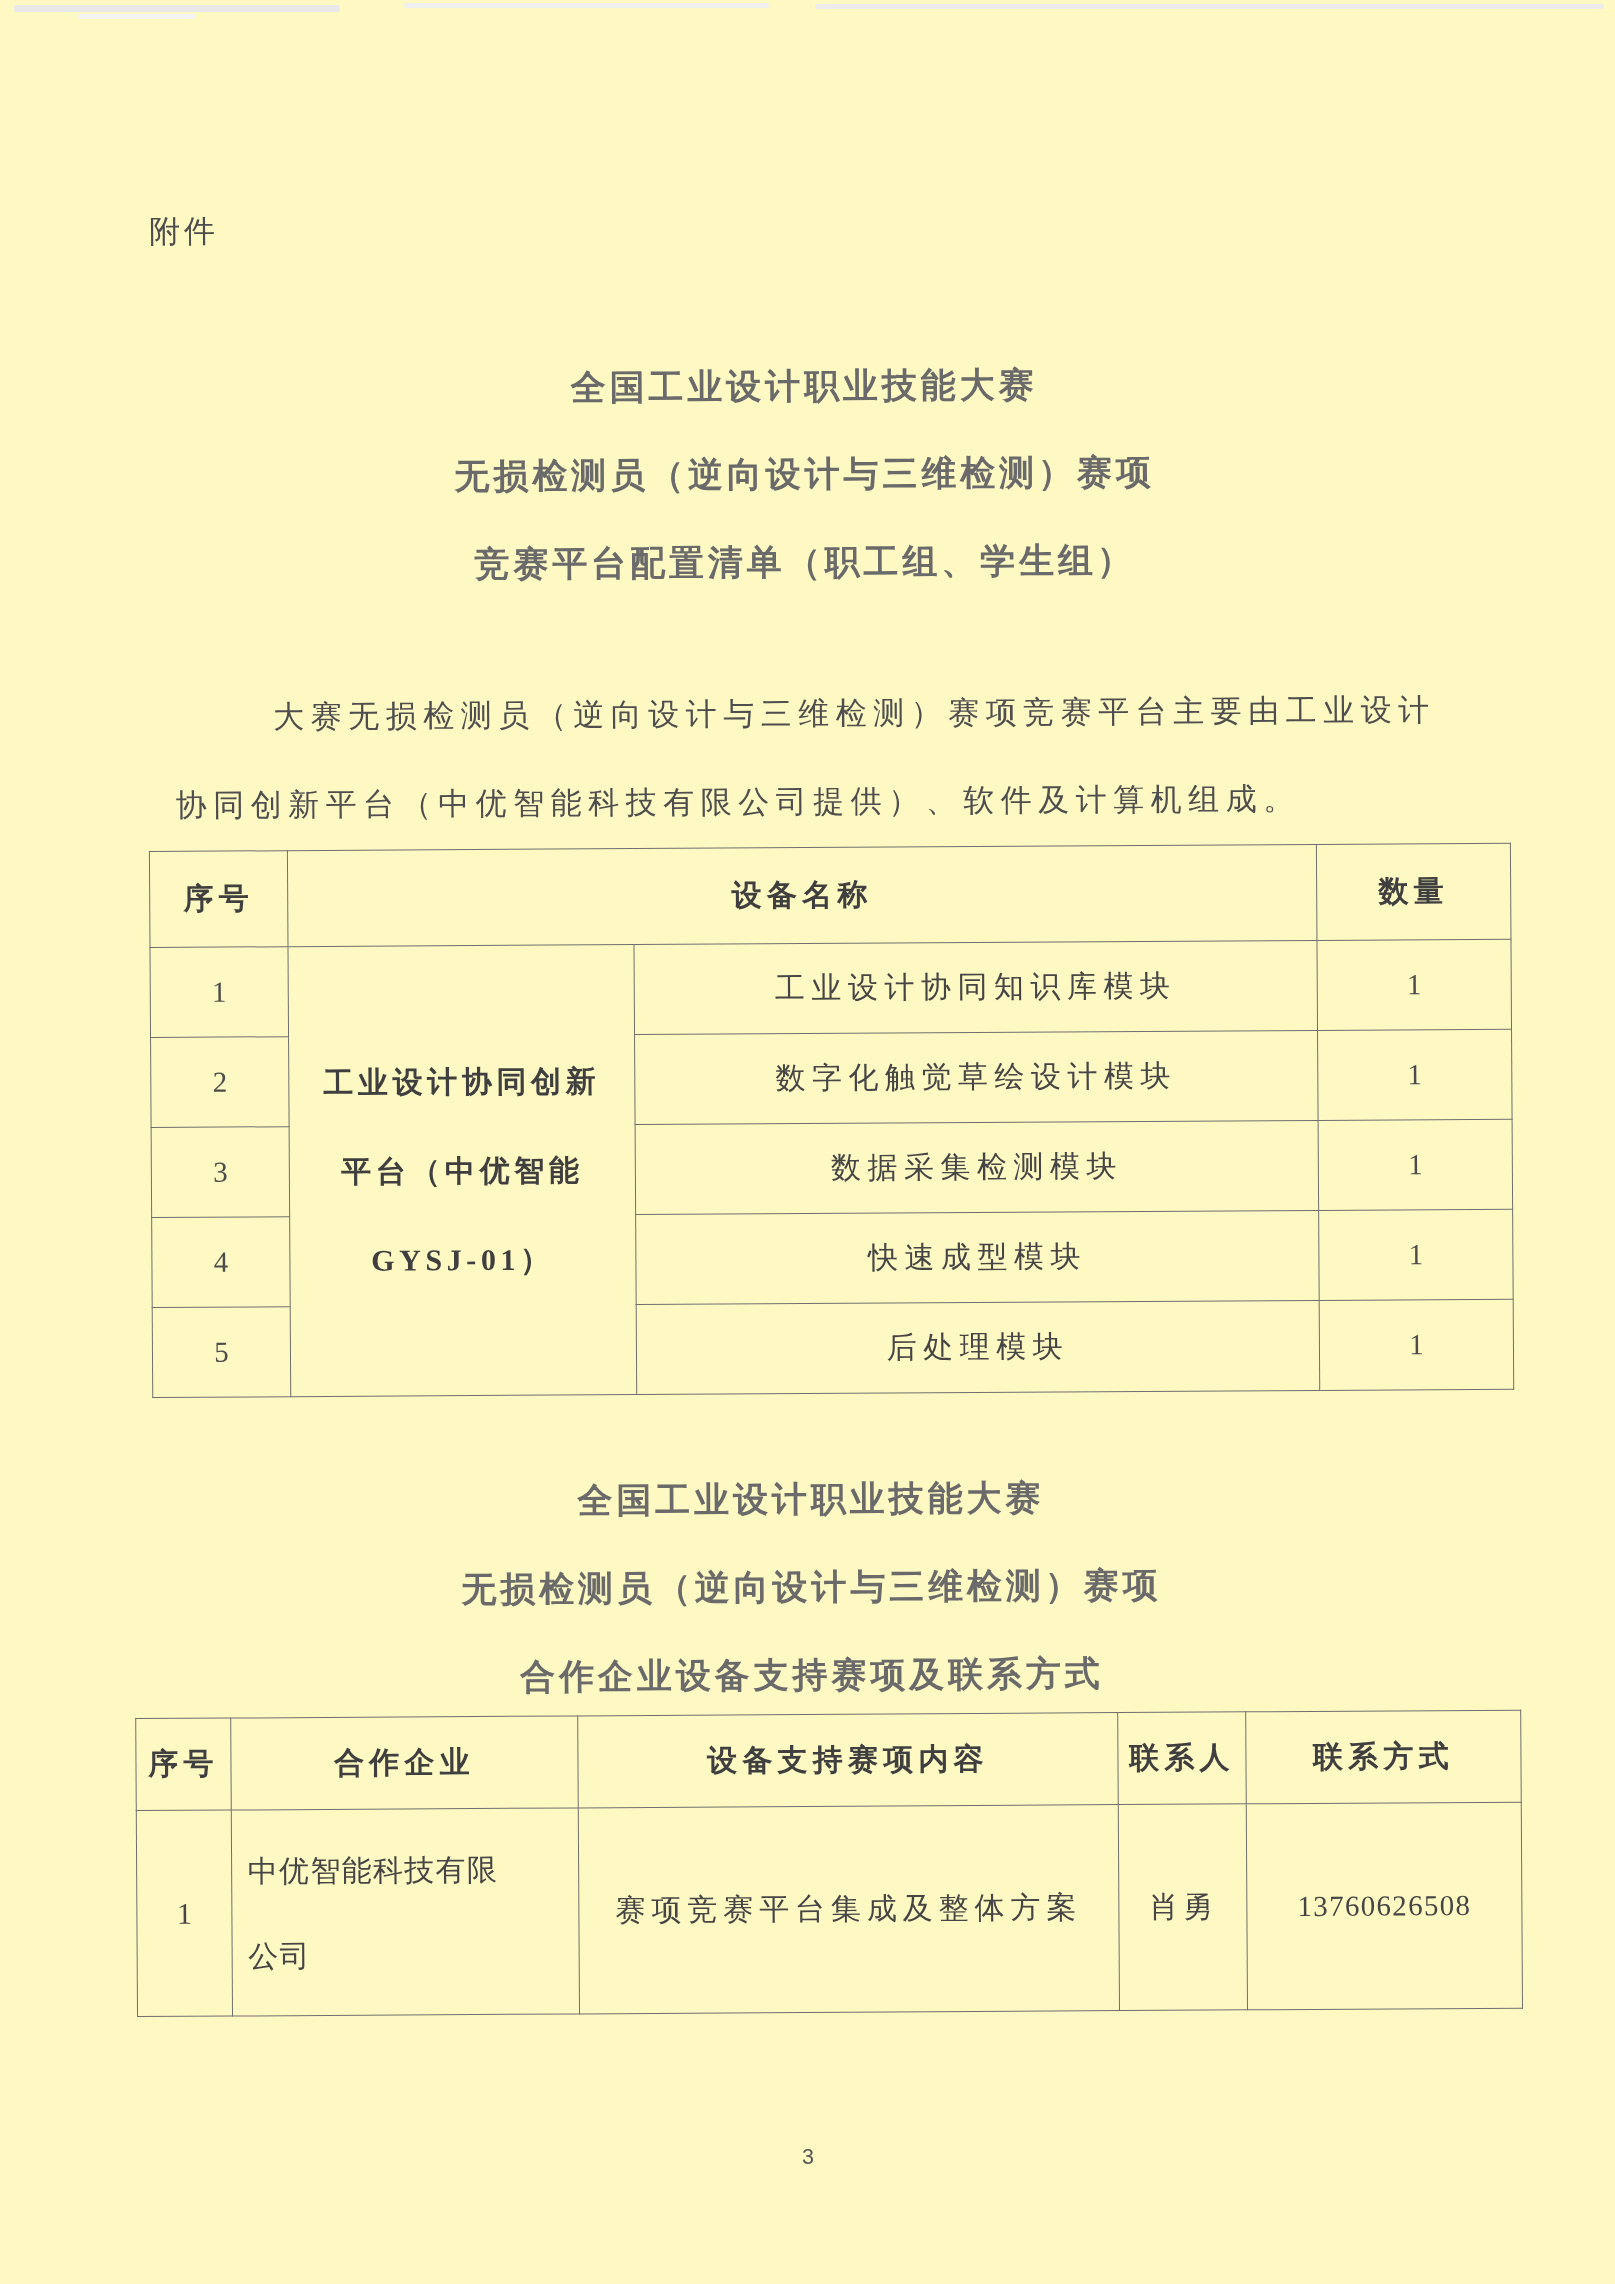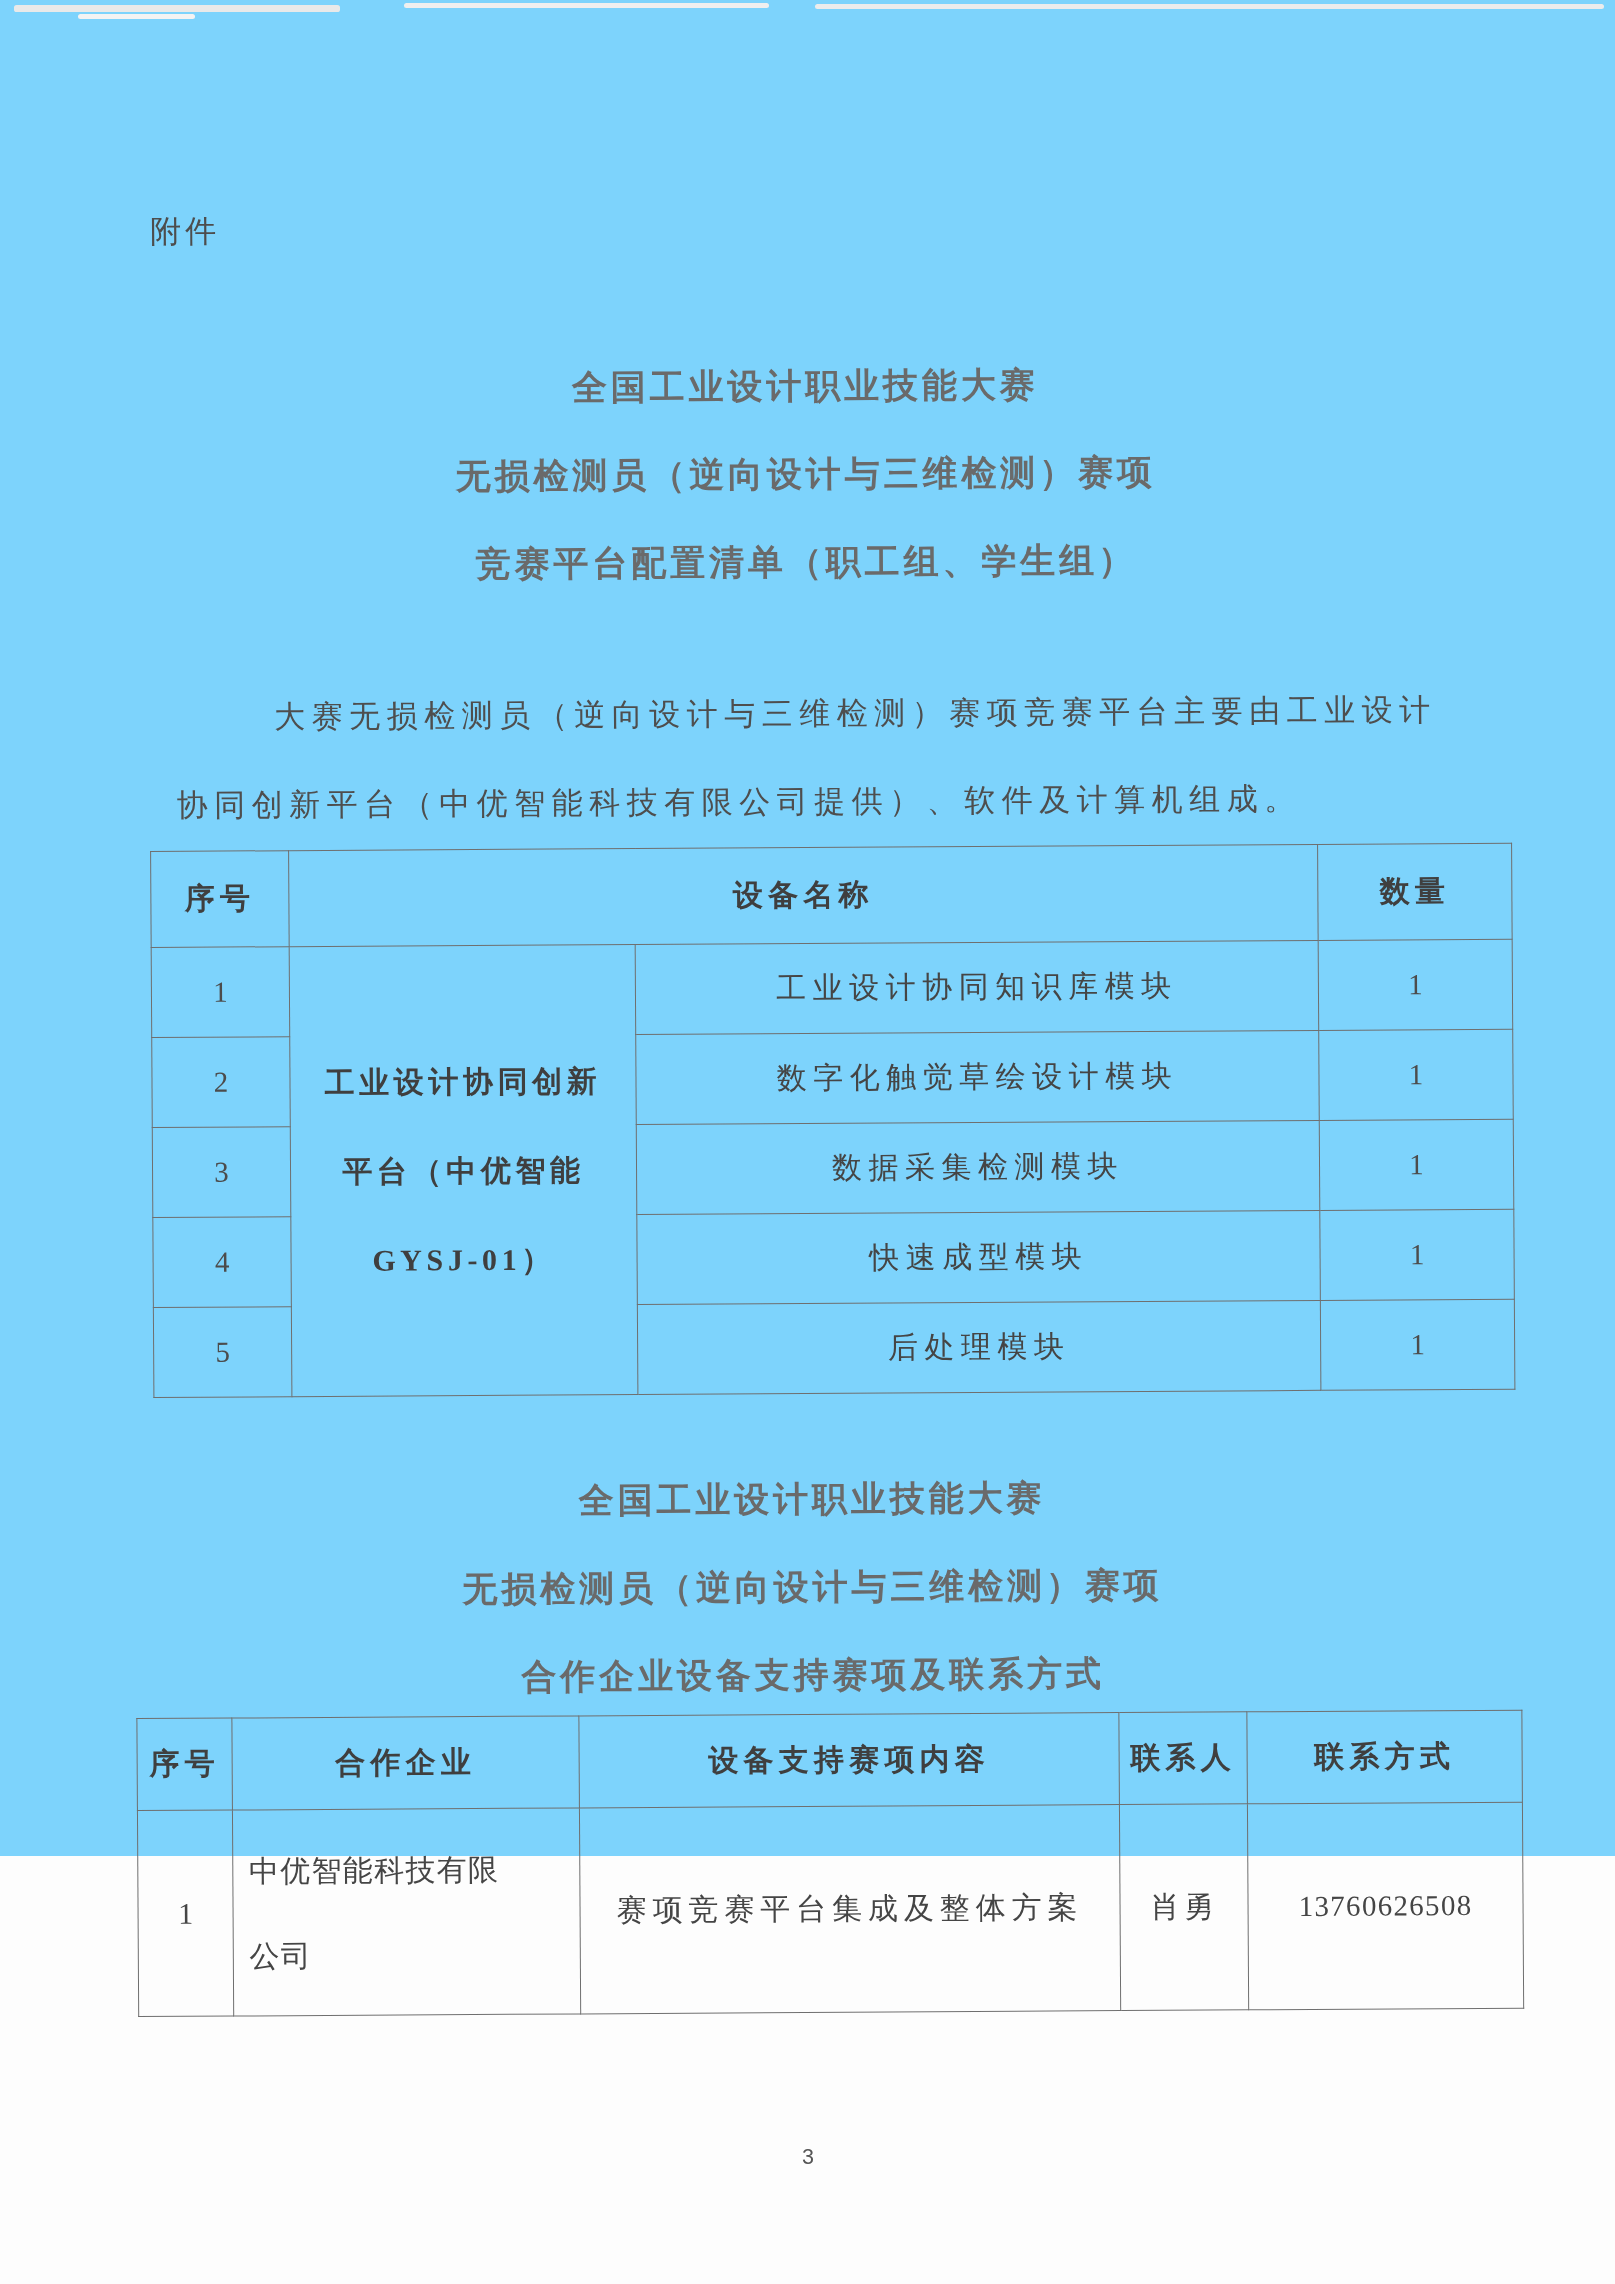--- a/index.html
+++ b/index.html
@@ -4,21 +4,21 @@
 <style>
   html,body{margin:0;padding:0;}
   body{
     width:1616px;height:2284px;
     background:#fdfdfd;
     font-family:"Liberation Serif", serif;
     color:#4a4a4a;
     overflow:hidden;
     position:relative;
   }
-  .page{position:absolute;inset:0;width:1616px;height:1856px;background:#7dd3fc;}
+  .page{position:absolute;inset:0;width:1616px;height:2284px;background:#fef9c3;}
   
   .artifact{position:absolute;background:#e9e9e9;border-radius:2.6px;}
   .a1{left:14.3px;top:5.2px;width:326px;height:6.5px;}
   .a2{left:404px;top:2.6px;width:365px;height:5.2px;background:#efefef;}
   .a3{left:815px;top:3.9px;width:789px;height:5.2px;background:#ececec;}
   .a4{left:78px;top:14.3px;width:117px;height:5.2px;background:#f3f3f3;}
 
   .content{
     position:absolute;inset:0;
     transform:rotate(-0.35deg);

